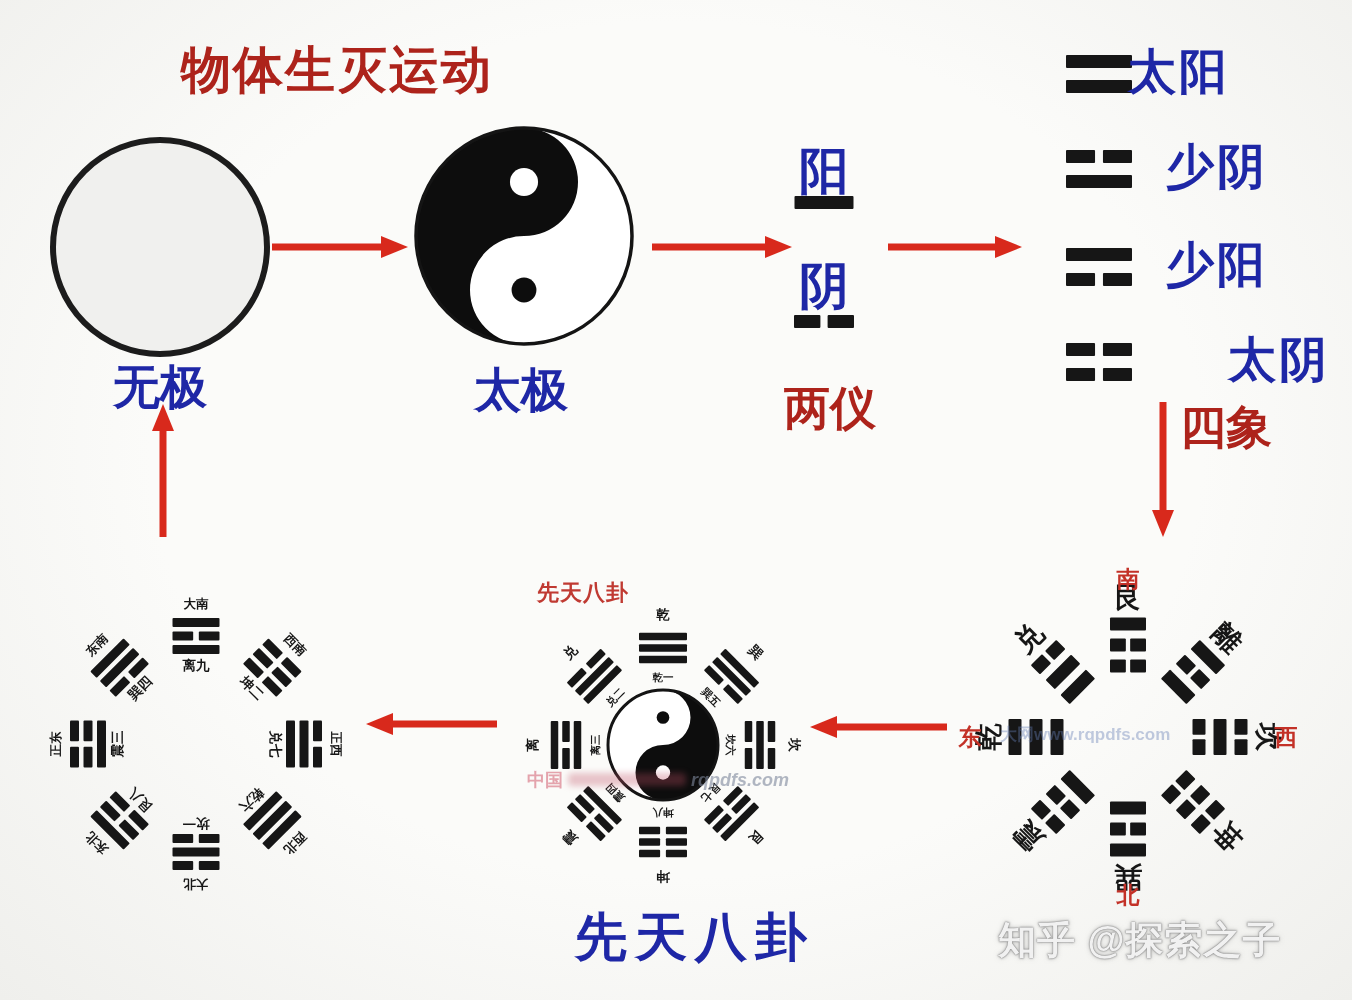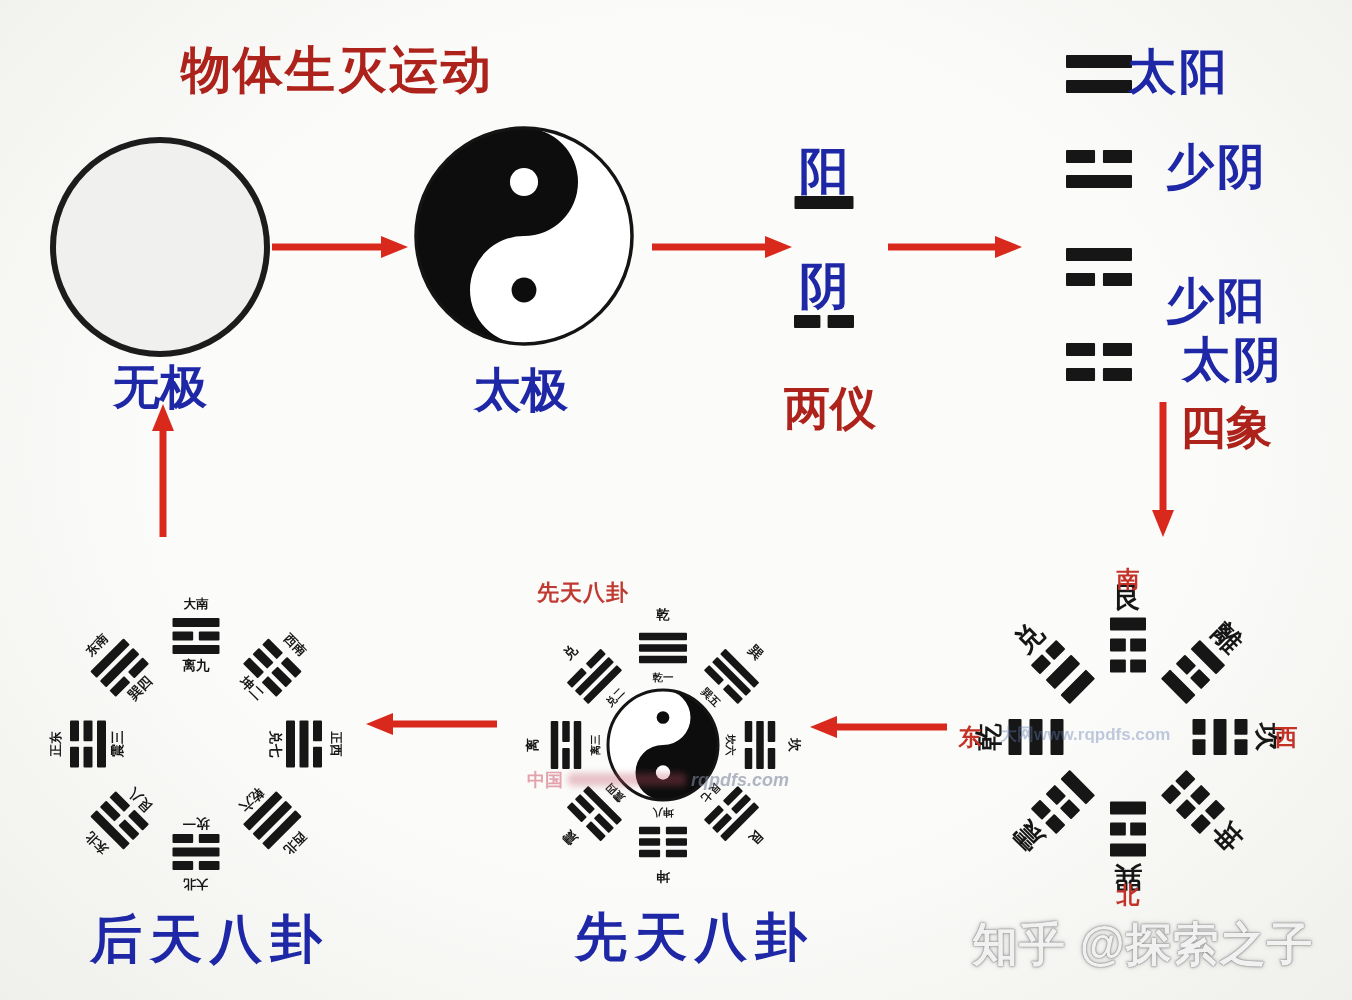--- a/index.html
+++ b/index.html
@@ -10,21 +10,21 @@
   }
   svg.scene{position:absolute;left:0;top:0;}
   .lbl{position:absolute;font-weight:bold;white-space:nowrap;line-height:1;}
   .blue{color:var(--blue);}
   .red{color:var(--red);}
   .cx{transform:translateX(-50%);}
   .wm-line{position:absolute;white-space:nowrap;line-height:1;font-weight:bold;}
   .wm-blur{display:inline-block;vertical-align:middle;width:118px;height:13px;margin:0 5px 4px 5px;
     background:rgba(190,80,100,0.33);filter:blur(3px);border-radius:4px;}
   .wm-zhihu{
-    position:absolute;left:972px;top:921px;font-size:46px;font-weight:bold;letter-spacing:1px;
+    position:absolute;left:998px;top:921px;font-size:38px;font-weight:bold;letter-spacing:1px;
     color:rgba(248,248,248,0.95);line-height:1;white-space:nowrap;
     text-shadow:0 0 2px rgba(120,120,120,0.95),0 0 5px rgba(140,140,140,0.55),0 0 1px rgba(100,100,100,0.9);
   }
 </style>
 </head>
 <body>
 
 <div class="stage" style="--red: #ad231b; --blue: #1e27a6; --smallred: #c03a32;">
 
   <svg class="scene" id="scene" width="1352" height="1000" viewBox="0 0 1352 1000">
@@ -311,26 +311,25 @@
   <div class="lbl blue cx" style="left:824px;top:146px;font-size:50px;">阳</div>
 
   <div class="lbl blue cx" style="left:824px;top:261px;font-size:50px;">阴</div>
 
   <div class="lbl red cx" style="left:830px;top:357px;font-size:46px;margin-top:28px;">两仪</div>
 
   <div class="lbl red" style="left:1180px;top:404px;font-size:46px;">四象</div>
 
   <div class="lbl blue" style="left:1128px;top:48px;font-size:48px;letter-spacing:3px;">太阳</div>
   <div class="lbl blue" style="left:1166px;top:143px;font-size:48px;letter-spacing:3px;">少阴</div>
-  <div class="lbl blue" style="left:1166px;top:241px;font-size:48px;letter-spacing:3px;margin-top:36px;">少阳</div>
-  <div class="lbl blue" style="left:1182px;top:336px;font-size:48px;letter-spacing:3px;">太阴</div>
+  <div class="lbl blue" style="left:1166px;top:241px;font-size:48px;letter-spacing:3px;">少阳</div>
+  <div class="lbl blue" style="left:1228px;top:336px;font-size:48px;letter-spacing:3px;">太阴</div>
 
   <div class="lbl" style="left:537px;top:582px;font-size:22px;color:var(--smallred);letter-spacing:1px;">先天八卦</div>
 
-  <div class="lbl blue" style="left:90px;top:913px;font-size:52px;letter-spacing:8px;">后天八卦</div>
 
   <div class="lbl blue" style="left:575px;top:911px;font-size:52px;letter-spacing:8px;">先天八卦</div>
 
 
   <div class="wm-line" style="left:527px;top:771px;font-size:18px;">
     <span style="color:rgba(205,75,95,0.5);">中国</span><span class="wm-blur"></span><span style="color:rgba(125,135,155,0.6);font-style:italic;">rqpdfs.com</span>
   </div>
 
   <div class="wm-line" style="left:1000px;top:726px;font-size:17px;color:rgba(100,125,180,0.4);filter:blur(0.4px);">大网www.rqpdfs.com</div>
 

